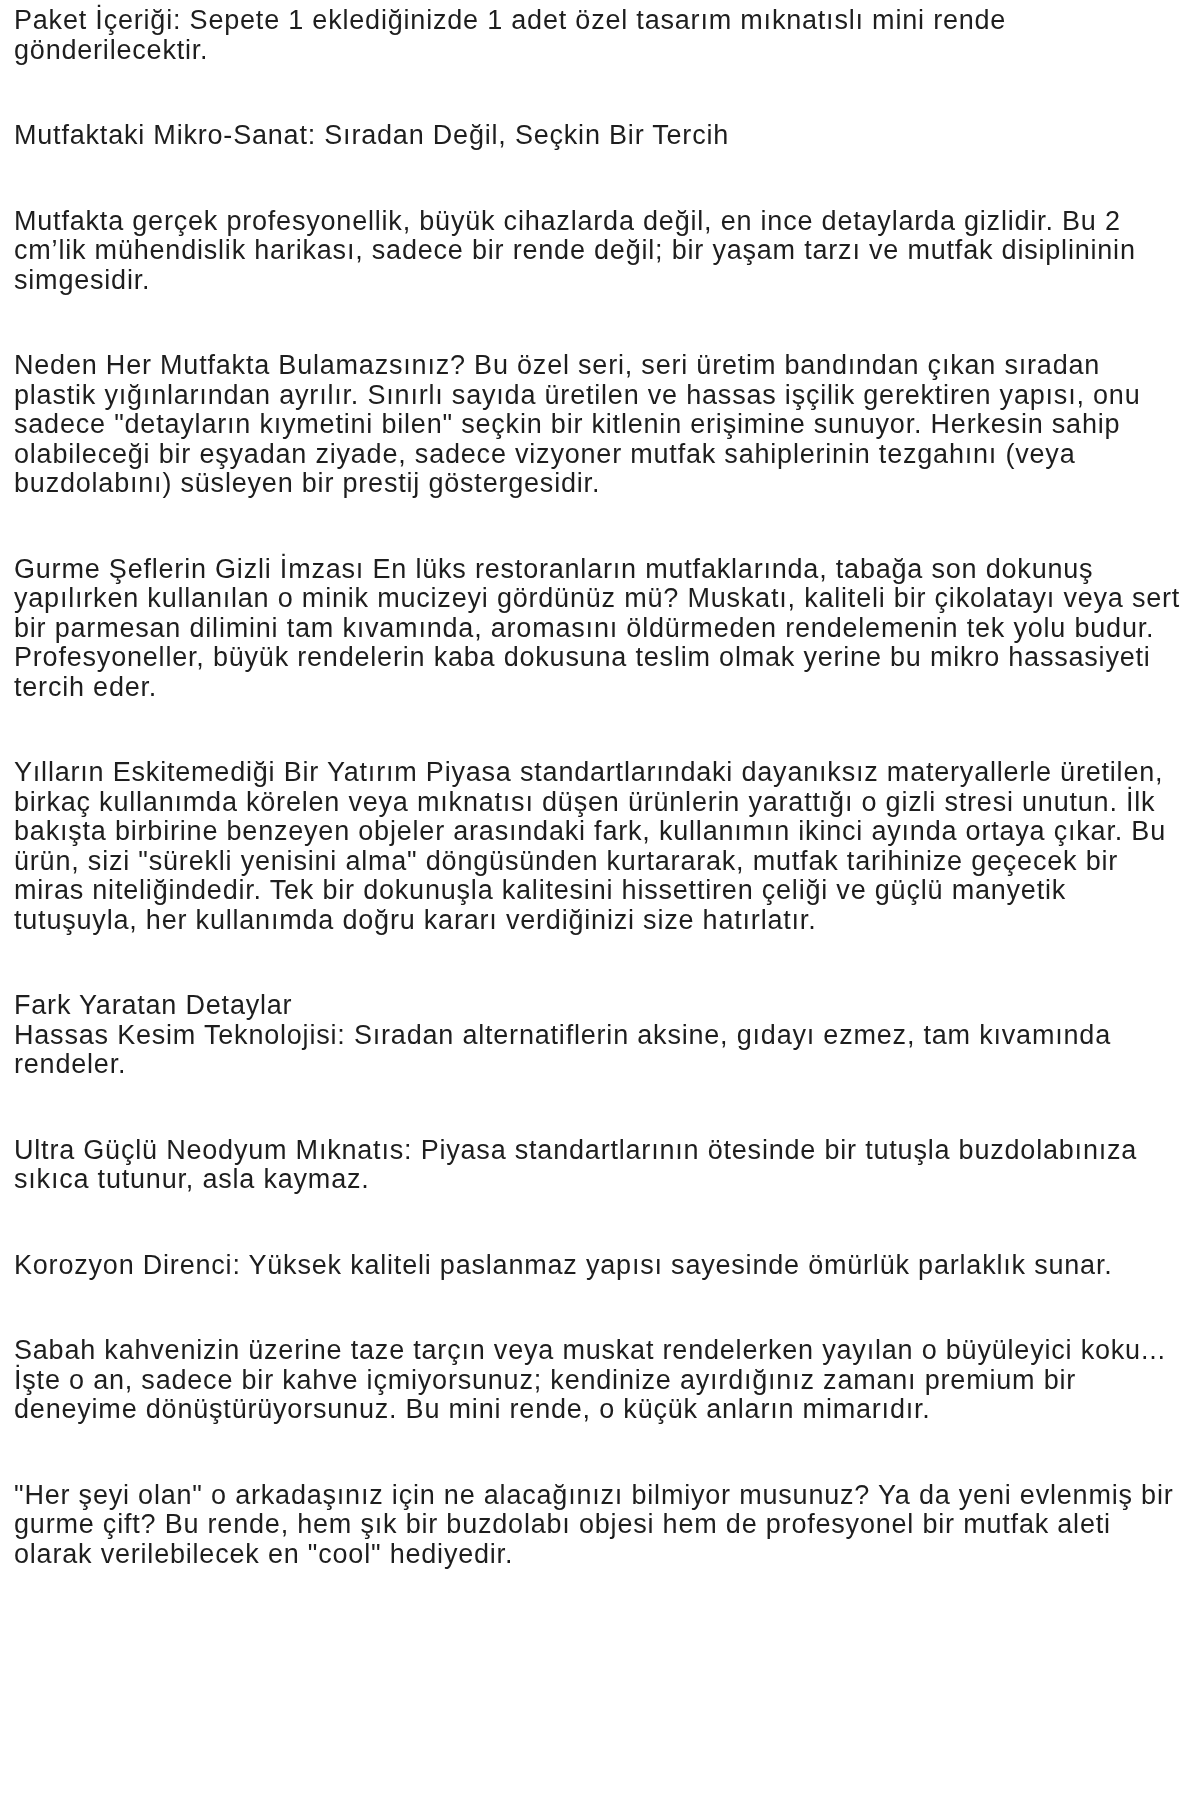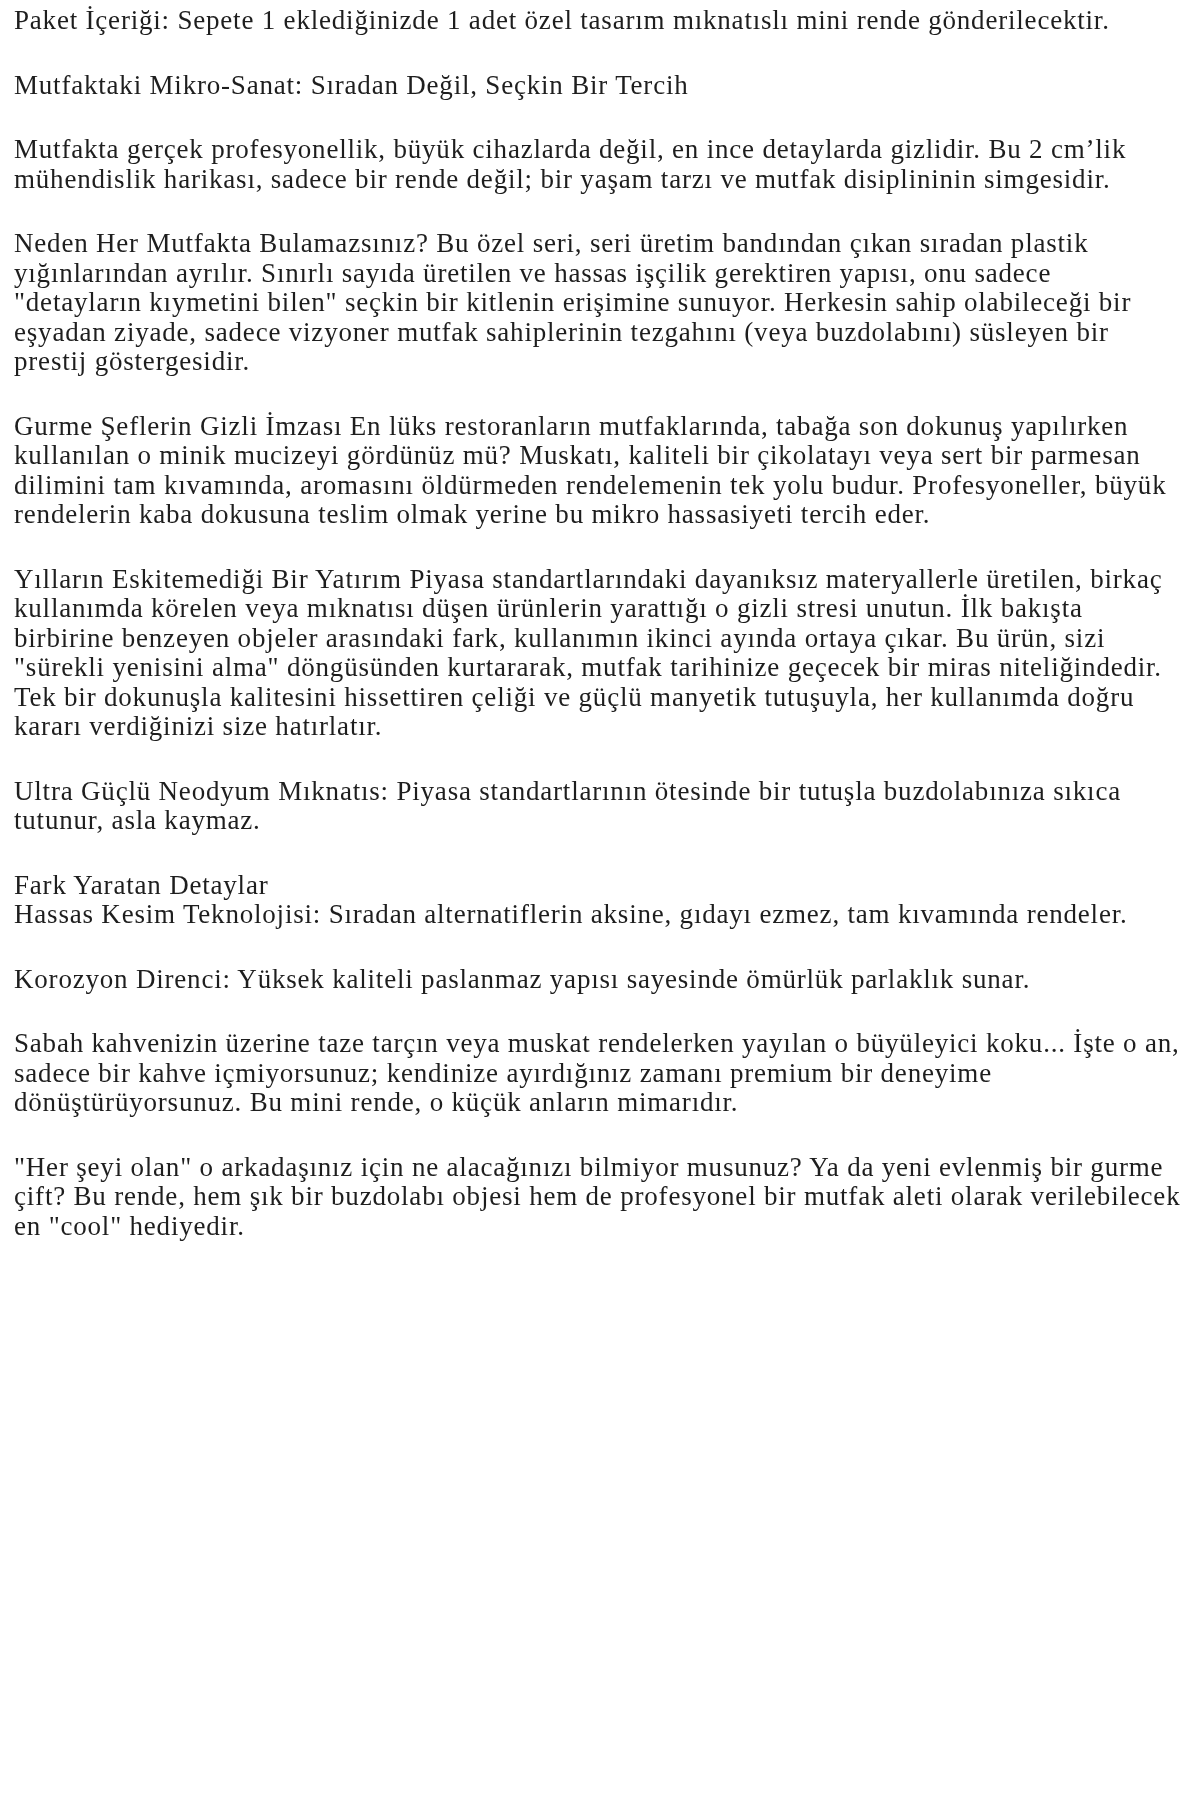--- a/index.html
+++ b/index.html
@@ -15,22 +15,22 @@
     width: 1200px;
     padding: 6px 14px 0 14px;
     font-family: "Liberation Sans", "DejaVu Sans", sans-serif;
     font-size: 27px;
     line-height: 29.5px;
     letter-spacing: 0.8px;
     color: #1e1e1e;
     text-align: left;
   }
   .block { margin: 0; }
-  .block + .block { margin-top: 35px; }
-  .line { display: block; font-family: Liberation Serif, serif; }
+  .block + .block { margin-top: 56px; }
+  .line { display: block; }
 </style>
 </head>
 <body>
 
 <main class="doc">
 
   <div class="block">
     <span class="line">Paket İçeriği: Sepete 1 eklediğinizde 1 adet özel tasarım mıknatıslı mini rende gönderilecektir.</span>
   </div>
 
@@ -48,26 +48,26 @@
 
   <div class="block">
     <span class="line">Gurme Şeflerin Gizli İmzası En lüks restoranların mutfaklarında, tabağa son dokunuş yapılırken kullanılan o minik mucizeyi gördünüz mü? Muskatı, kaliteli bir çikolatayı veya sert bir parmesan dilimini tam kıvamında, aromasını öldürmeden rendelemenin tek yolu budur. Profesyoneller, büyük rendelerin kaba dokusuna teslim olmak yerine bu mikro hassasiyeti tercih eder.</span>
   </div>
 
   <div class="block">
     <span class="line">Yılların Eskitemediği Bir Yatırım Piyasa standartlarındaki dayanıksız materyallerle üretilen, birkaç kullanımda körelen veya mıknatısı düşen ürünlerin yarattığı o gizli stresi unutun. İlk bakışta birbirine benzeyen objeler arasındaki fark, kullanımın ikinci ayında ortaya çıkar. Bu ürün, sizi "sürekli yenisini alma" döngüsünden kurtararak, mutfak tarihinize geçecek bir miras niteliğindedir. Tek bir dokunuşla kalitesini hissettiren çeliği ve güçlü manyetik tutuşuyla, her kullanımda doğru kararı verdiğinizi size hatırlatır.</span>
   </div>
 
   <div class="block">
-    <span class="line">Ultra Güçlü Neodyum Mıknatıs: Piyasa standartlarının ötesinde bir tutuşla buzdolabınıza sıkıca tutunur, asla kaymaz.</span>
+    <span class="line">Fark Yaratan Detaylar</span>
+    <span class="line">Hassas Kesim Teknolojisi: Sıradan alternatiflerin aksine, gıdayı ezmez, tam kıvamında rendeler.</span>
   </div>
 
   <div class="block">
-    <span class="line">Fark Yaratan Detaylar</span>
-    <span class="line">Hassas Kesim Teknolojisi: Sıradan alternatiflerin aksine, gıdayı ezmez, tam kıvamında rendeler.</span>
+    <span class="line">Ultra Güçlü Neodyum Mıknatıs: Piyasa standartlarının ötesinde bir tutuşla buzdolabınıza sıkıca tutunur, asla kaymaz.</span>
   </div>
 
 
   <div class="block">
     <span class="line">Korozyon Direnci: Yüksek kaliteli paslanmaz yapısı sayesinde ömürlük parlaklık sunar.</span>
   </div>
 
   <div class="block">
     <span class="line">Sabah kahvenizin üzerine taze tarçın veya muskat rendelerken yayılan o büyüleyici koku... İşte o an, sadece bir kahve içmiyorsunuz; kendinize ayırdığınız zamanı premium bir deneyime dönüştürüyorsunuz. Bu mini rende, o küçük anların mimarıdır.</span>
   </div>

